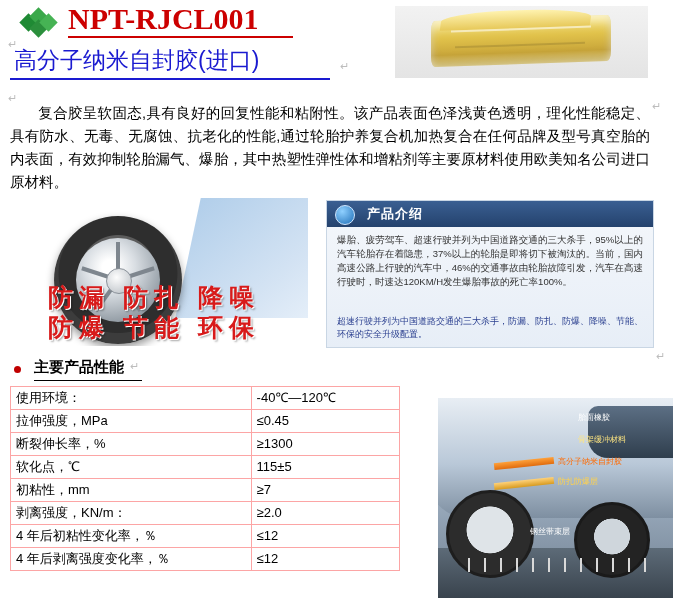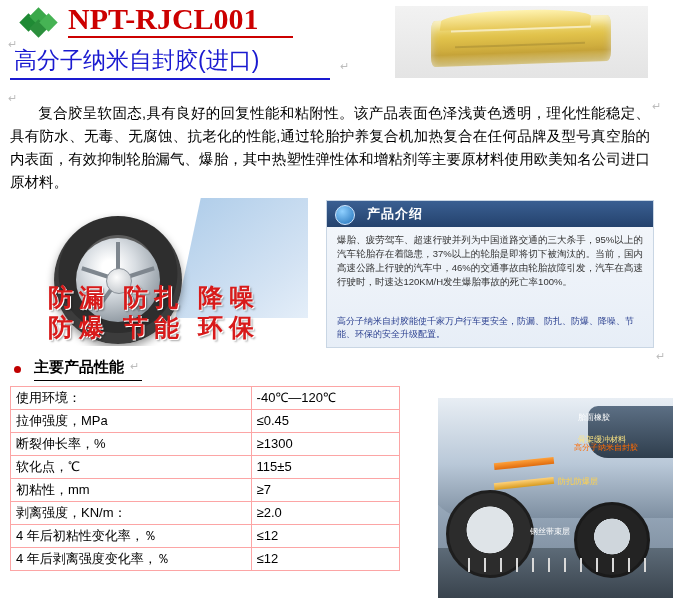--- a/index.html
+++ b/index.html
@@ -326,21 +326,21 @@
   }
   .callout {
     position:absolute;
     font-size: 8px;
     color: #ffe680;
     white-space: nowrap;
     text-align: center;
   }
   .callout.c1 { left: 140px; top: 14px; color:#ffffff; }
   .callout.c2 { left: 140px; top: 36px; color:#ffe680; }
-  .callout.c3 { left: 120px; top: 44px; color:#ff6a00;margin-left:16px; }
+  .callout.c3 { left: 120px; top: 58px; color:#ff6a00; }
   .callout.c4 { left: 120px; top: 78px; color:#ffd24d; }
   .callout.c5 { left: 92px;  top: 128px; color:#ffffff; }
   .strip-orange {
     position:absolute;
     left: 56px; top: 62px;
     width: 60px; height: 7px;
     background: linear-gradient(180deg,#ffa23b,#e06b0d);
     transform: rotate(-6deg);
   }
   .strip-orange2 {
@@ -406,21 +406,21 @@
   <div>防漏  防扎  降噪</div>
   <div>防爆  节能  环保</div>
 </div>
 
 <div class="intro-box">
   <div class="intro-head">
     <span class="badge"></span>
     <span>产品介绍</span>
   </div>
   <div class="intro-body">爆胎、疲劳驾车、超速行驶并列为中国道路交通的三大杀手，95%以上的汽车轮胎存在着隐患，37%以上的轮胎是即将切下被淘汰的。当前，国内高速公路上行驶的汽车中，46%的交通事故由轮胎故障引发，汽车在高速行驶时，时速达120KM/H发生爆胎事故的死亡率100%。</div>
-  <div class="intro-foot">高分子纳米自封胶能使千家万户行车更安全，防漏、防扎、防爆、降噪、节能、环保的安全升级配置。</div>
+  <div class="intro-foot">超速行驶并列为中国道路交通的三大杀手，防漏、防扎、防爆、降噪、节能、环保的安全升级配置。</div>
 </div>
 
 <div class="sec-bullet"></div>
 <div class="sec-title-text">主要产品性能</div>
 <div class="sec-underline"></div>
 
 <table class="spec">
   <tbody id="spec-body">
       <tr>
         <td class="k">使用环境：</td>

